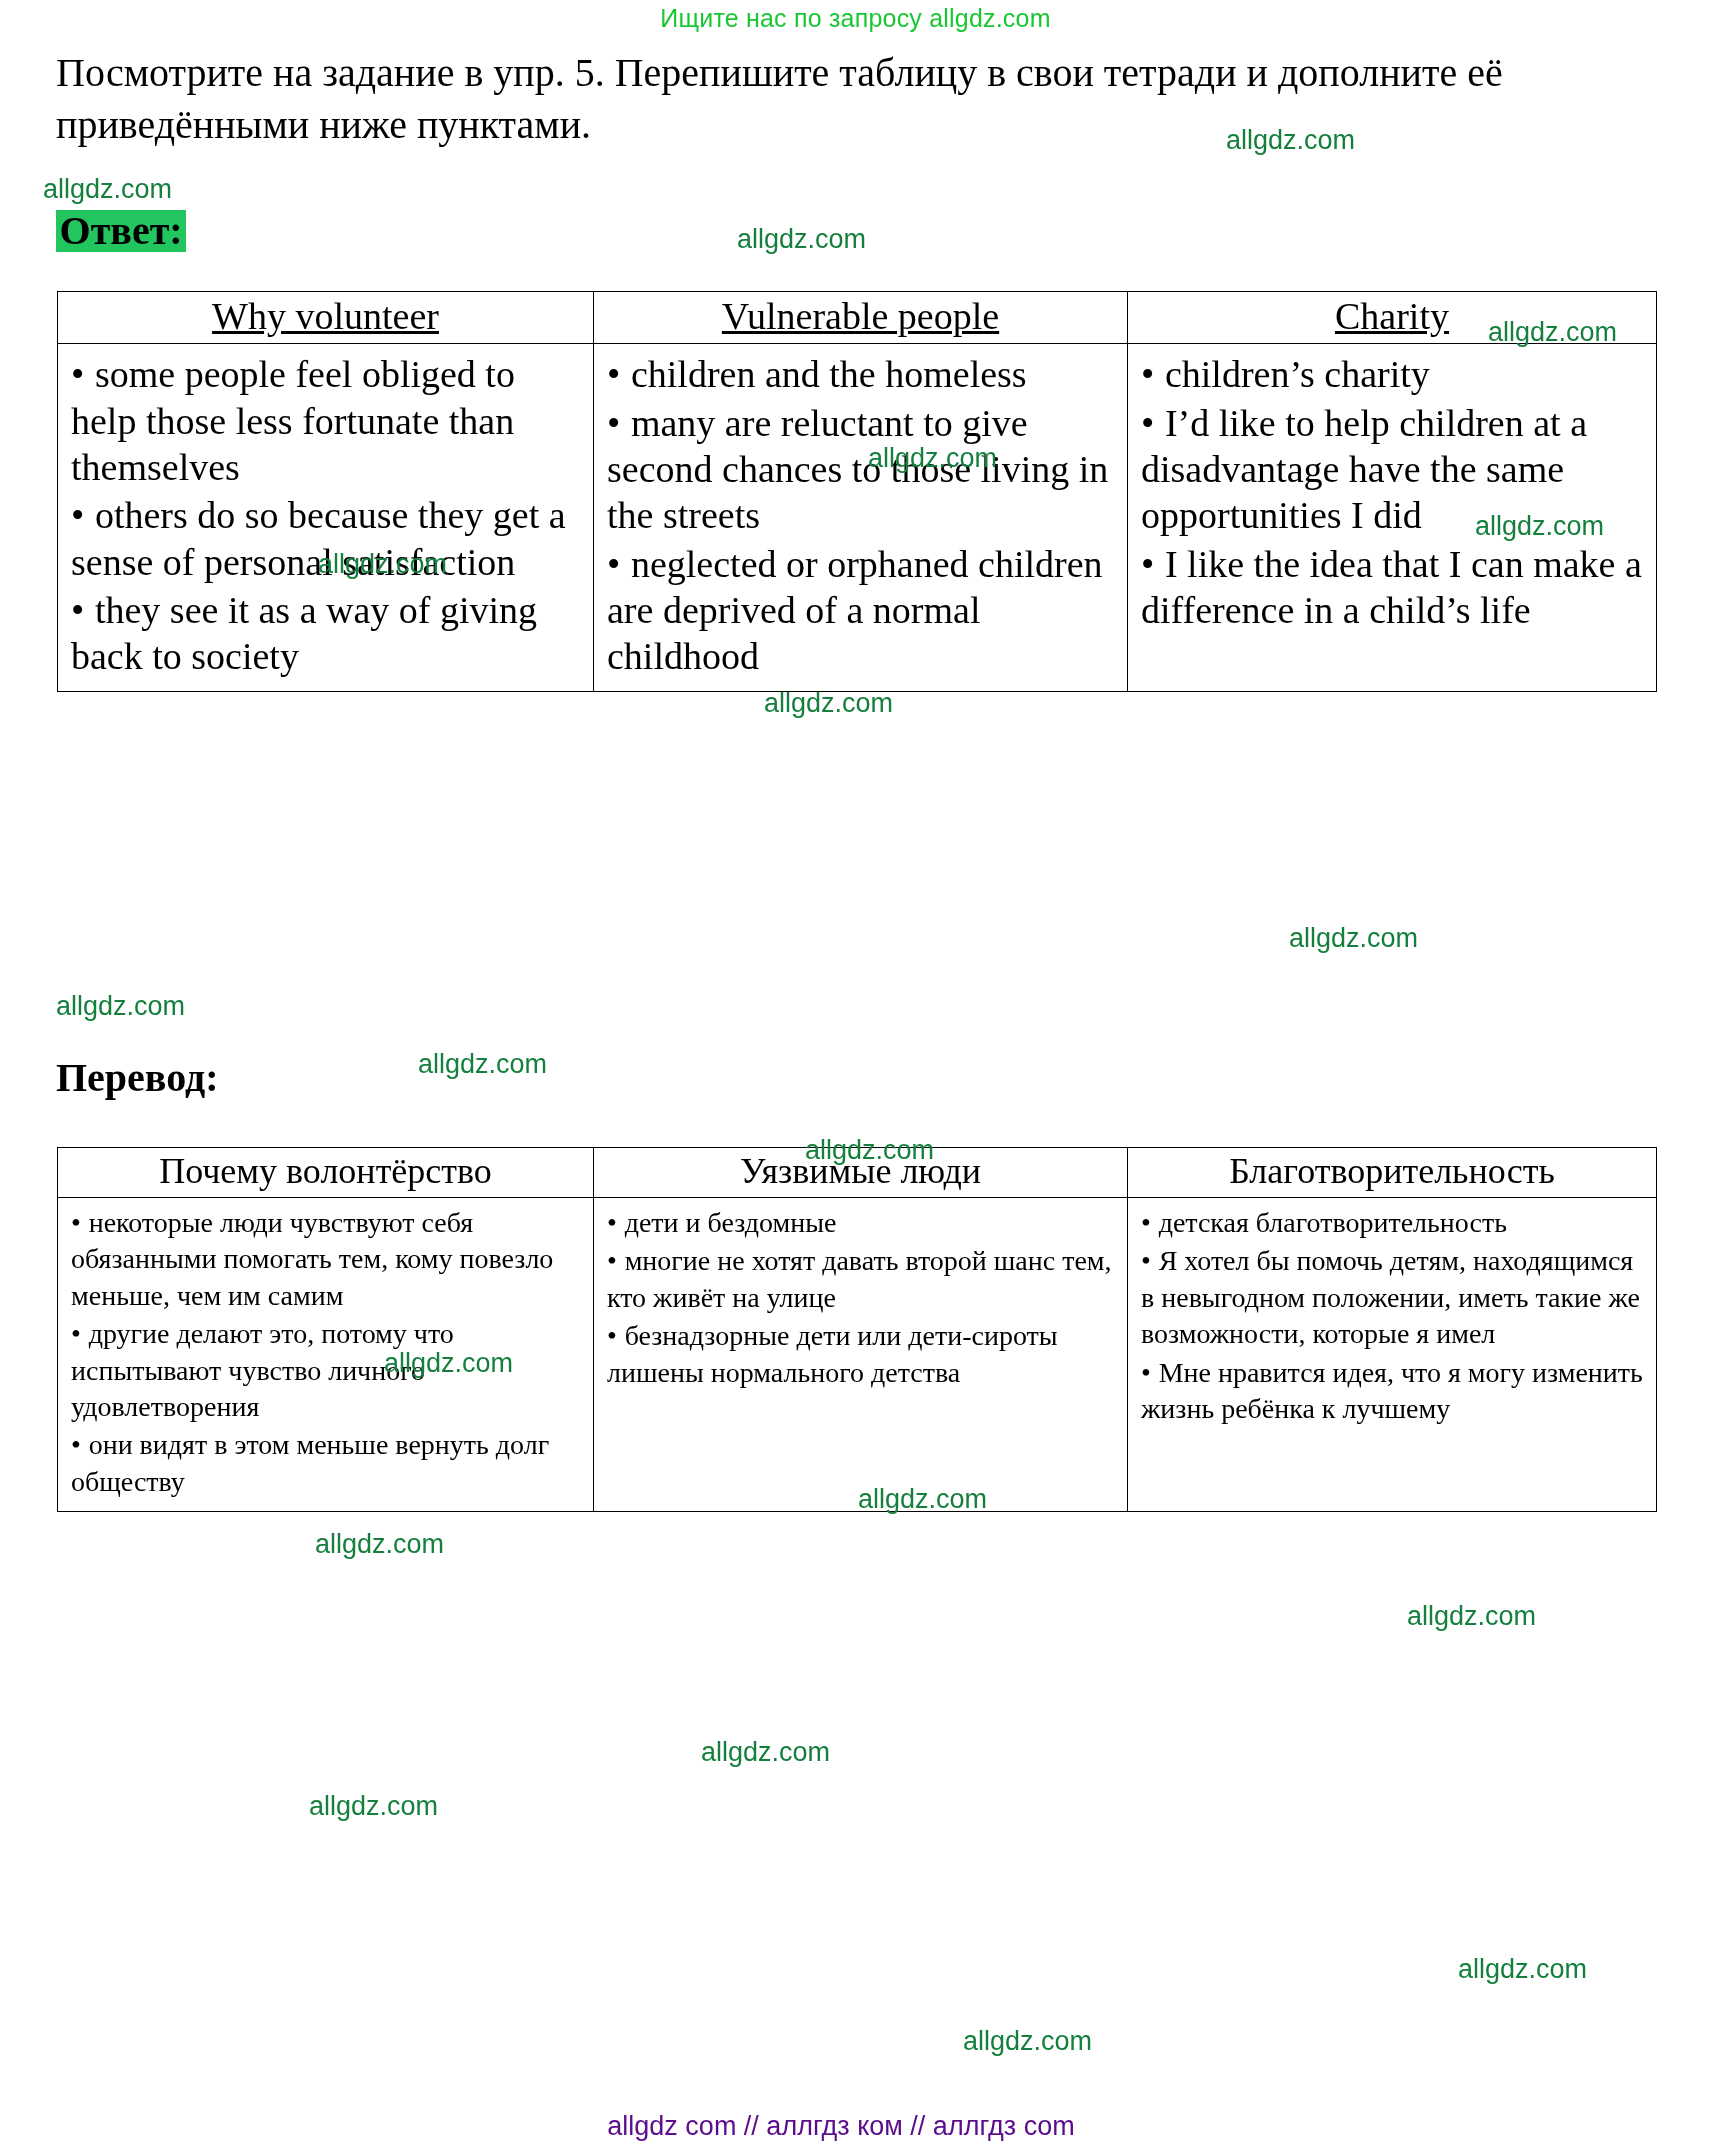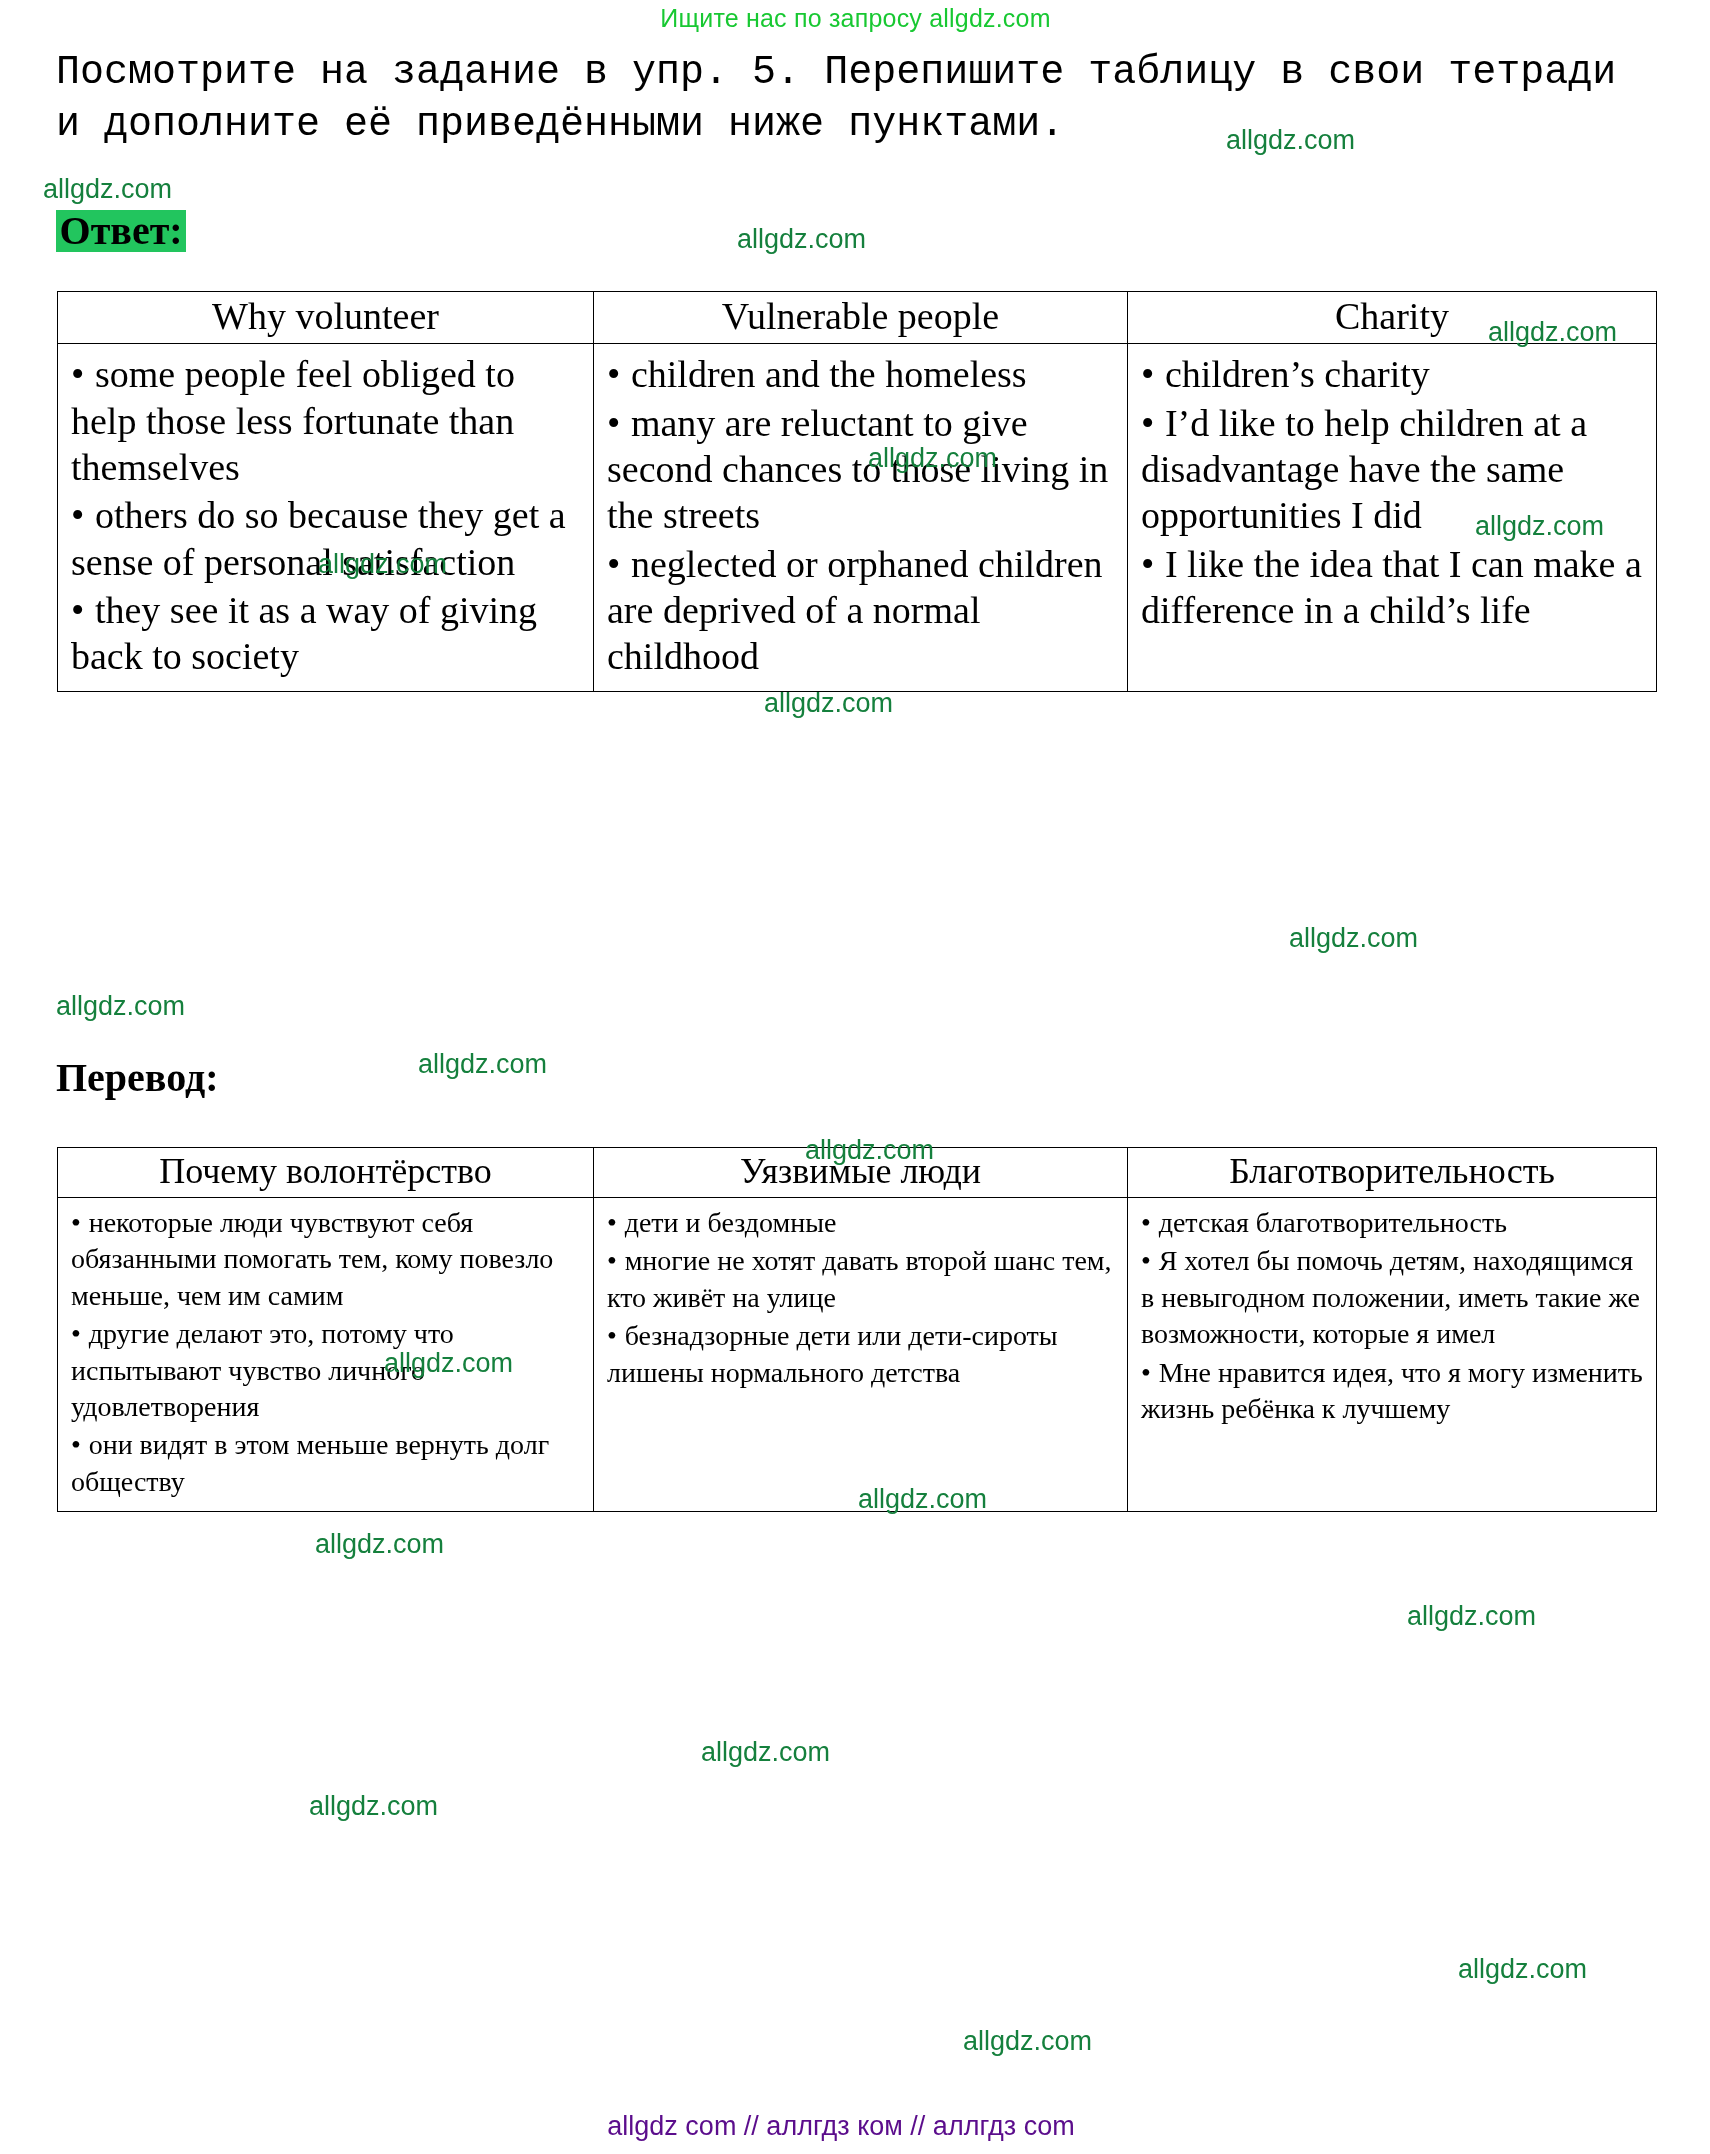--- a/index.html
+++ b/index.html
@@ -22,21 +22,20 @@
     font-size:25px;
     color:#18c832;
     letter-spacing:0.2px;
   }
 
   
   .task {
     position:absolute; top:47px; left:56px; width:1592px;
     font-size:40px;
     line-height:1.30;
-    font-family:Liberation Mono, monospace;
   }
 
   
   .answer-label {
     position:absolute; top:210px; left:56px;
     font-weight:bold; font-size:40px;
     background:#22c55e;
     padding:0 3.6px;
     line-height:1.05;
   }
@@ -63,21 +62,21 @@
     font-weight:normal;
     padding:3.6px 5.4px 5.4px 5.4px;
   }
   table.grid td {
     padding:5.4px 9px 9px 11px;
   }
 
   #table-answer { top:291px; left:57px; width:1598px; }
   #table-translation { top:1147px; left:57px; width:1598px; }
 
-  #table-answer th { font-size:38px; line-height:1.1; }
+  #table-answer th { font-size:38px; line-height:1.1;text-decoration:underline; }
   #table-answer td { font-size:38px; line-height:1.22; }
 
   #table-translation th { font-size:36px; line-height:1.1; }
   #table-translation td { font-size:28px; line-height:1.30; }
 
   .cell-list { margin:0; padding:0; list-style:none; }
   .cell-list li { margin:2px; padding:0; }
   .cell-list li .bullet { margin-right:.28em; }
 
   

